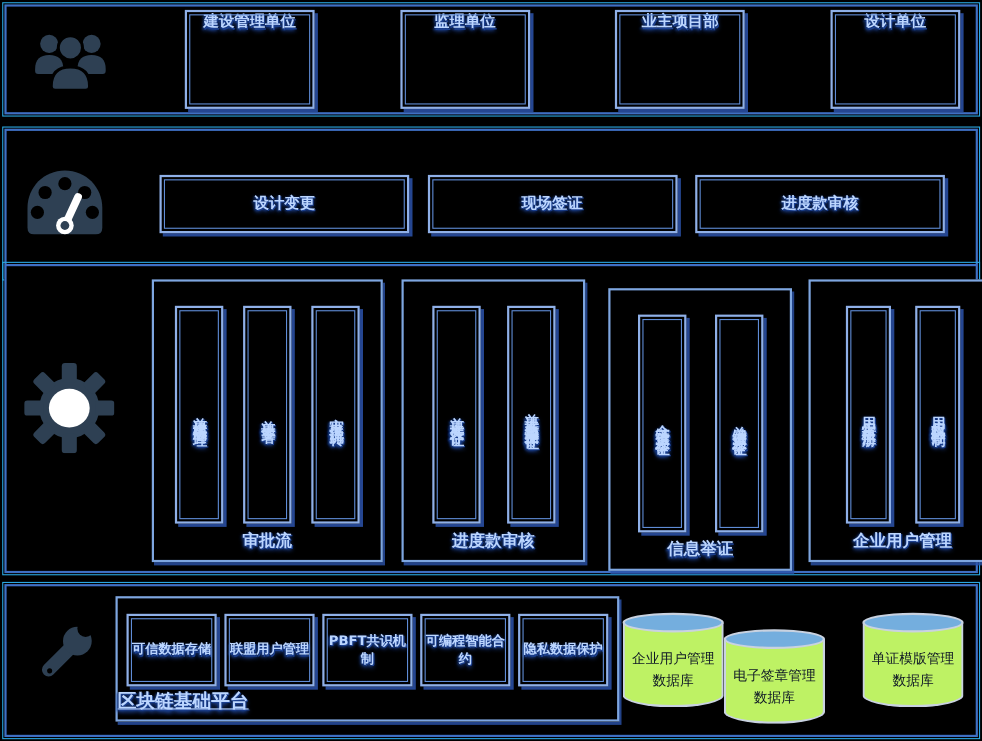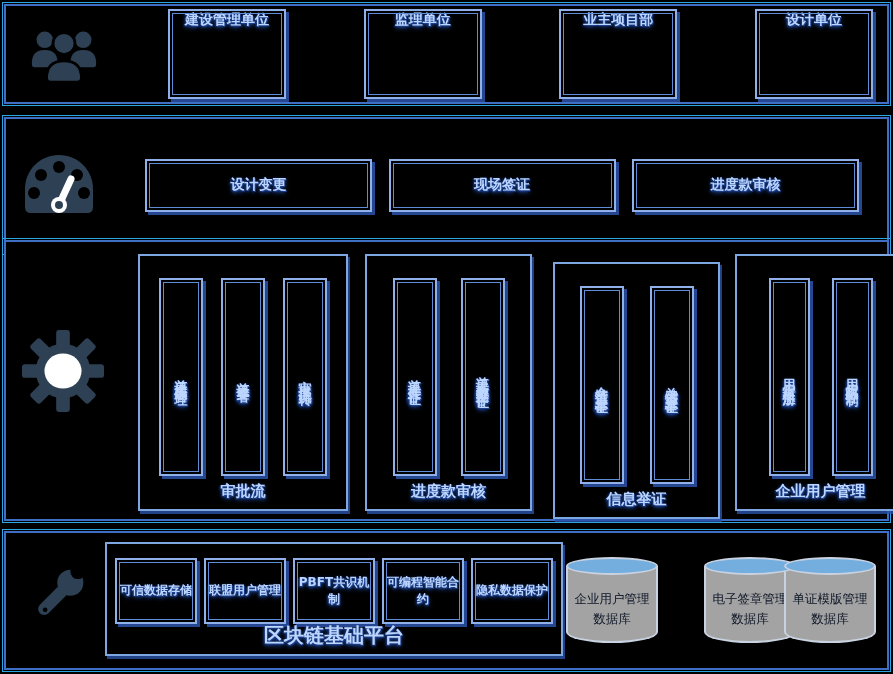--- a/index.html
+++ b/index.html
@@ -46,27 +46,27 @@
   .vtext { writing-mode:vertical-rl; text-orientation:upright; font-size:13px; letter-spacing:3px; line-height:1; }
   .glabel { position:absolute; bottom:8px; left:0; right:0; text-align:center; font-size:15px; }
 
   
   .wrench-pos { position:absolute; left:27px; top:33px; }
   .platform { position:absolute; left:99px; top:9px; width:458px; height:114px;
               border:2px solid #7ea6e0; box-shadow:2px 3px 0 rgba(43,82,170,.8);
               display:flex; justify-content:center; gap:7px; padding-top:14px; }
   .pbox { width:82px; height:66px; display:flex; align-items:center; justify-content:center;
           text-align:center; font-size:12px; line-height:1.45; padding:2px; }
-  .plabel { position:absolute; bottom:5px; left:0; right:0; text-align:center; font-size:20px; }
+  .plabel { position:absolute; bottom:5px; left:0; right:0; text-align:left; font-size:17px;text-decoration:underline; }
 
   .cyl { position:absolute; width:92px; height:86px; top:24px; }
-  .cyl-a { left:560px; } .cyl-b { left:698px; } .cyl-c { left:778px; }
+  .cyl-a { left:560px; } .cyl-b { left:652px;margin-top:15px; } .cyl-c { left:778px; }
   .cyl-top { position:absolute; left:0; right:0; top:0; height:18px; border-radius:50%;
              background:#74aede; border:2px solid #c9d2e0; z-index:2; }
-  .cyl-body { position:absolute; left:0; right:0; top:9px; bottom:0; background:#a3a3a3;
+  .cyl-body { position:absolute; left:0; right:0; top:9px; bottom:0; background:#bef264;
               border:2px solid #c9d2e0; border-top:none;
               border-radius:0 0 46px 46px / 0 0 11px 11px;
               display:flex; align-items:center; justify-content:flex-end; z-index:1; }
   .cyl-label { font-size:12.5px; color:#0d1626; text-align:center; line-height:1.6; padding:10px 6px 0; font-weight:500; }
 </style>
 </head>
 <body>
 
 <div id="canvas">
 

